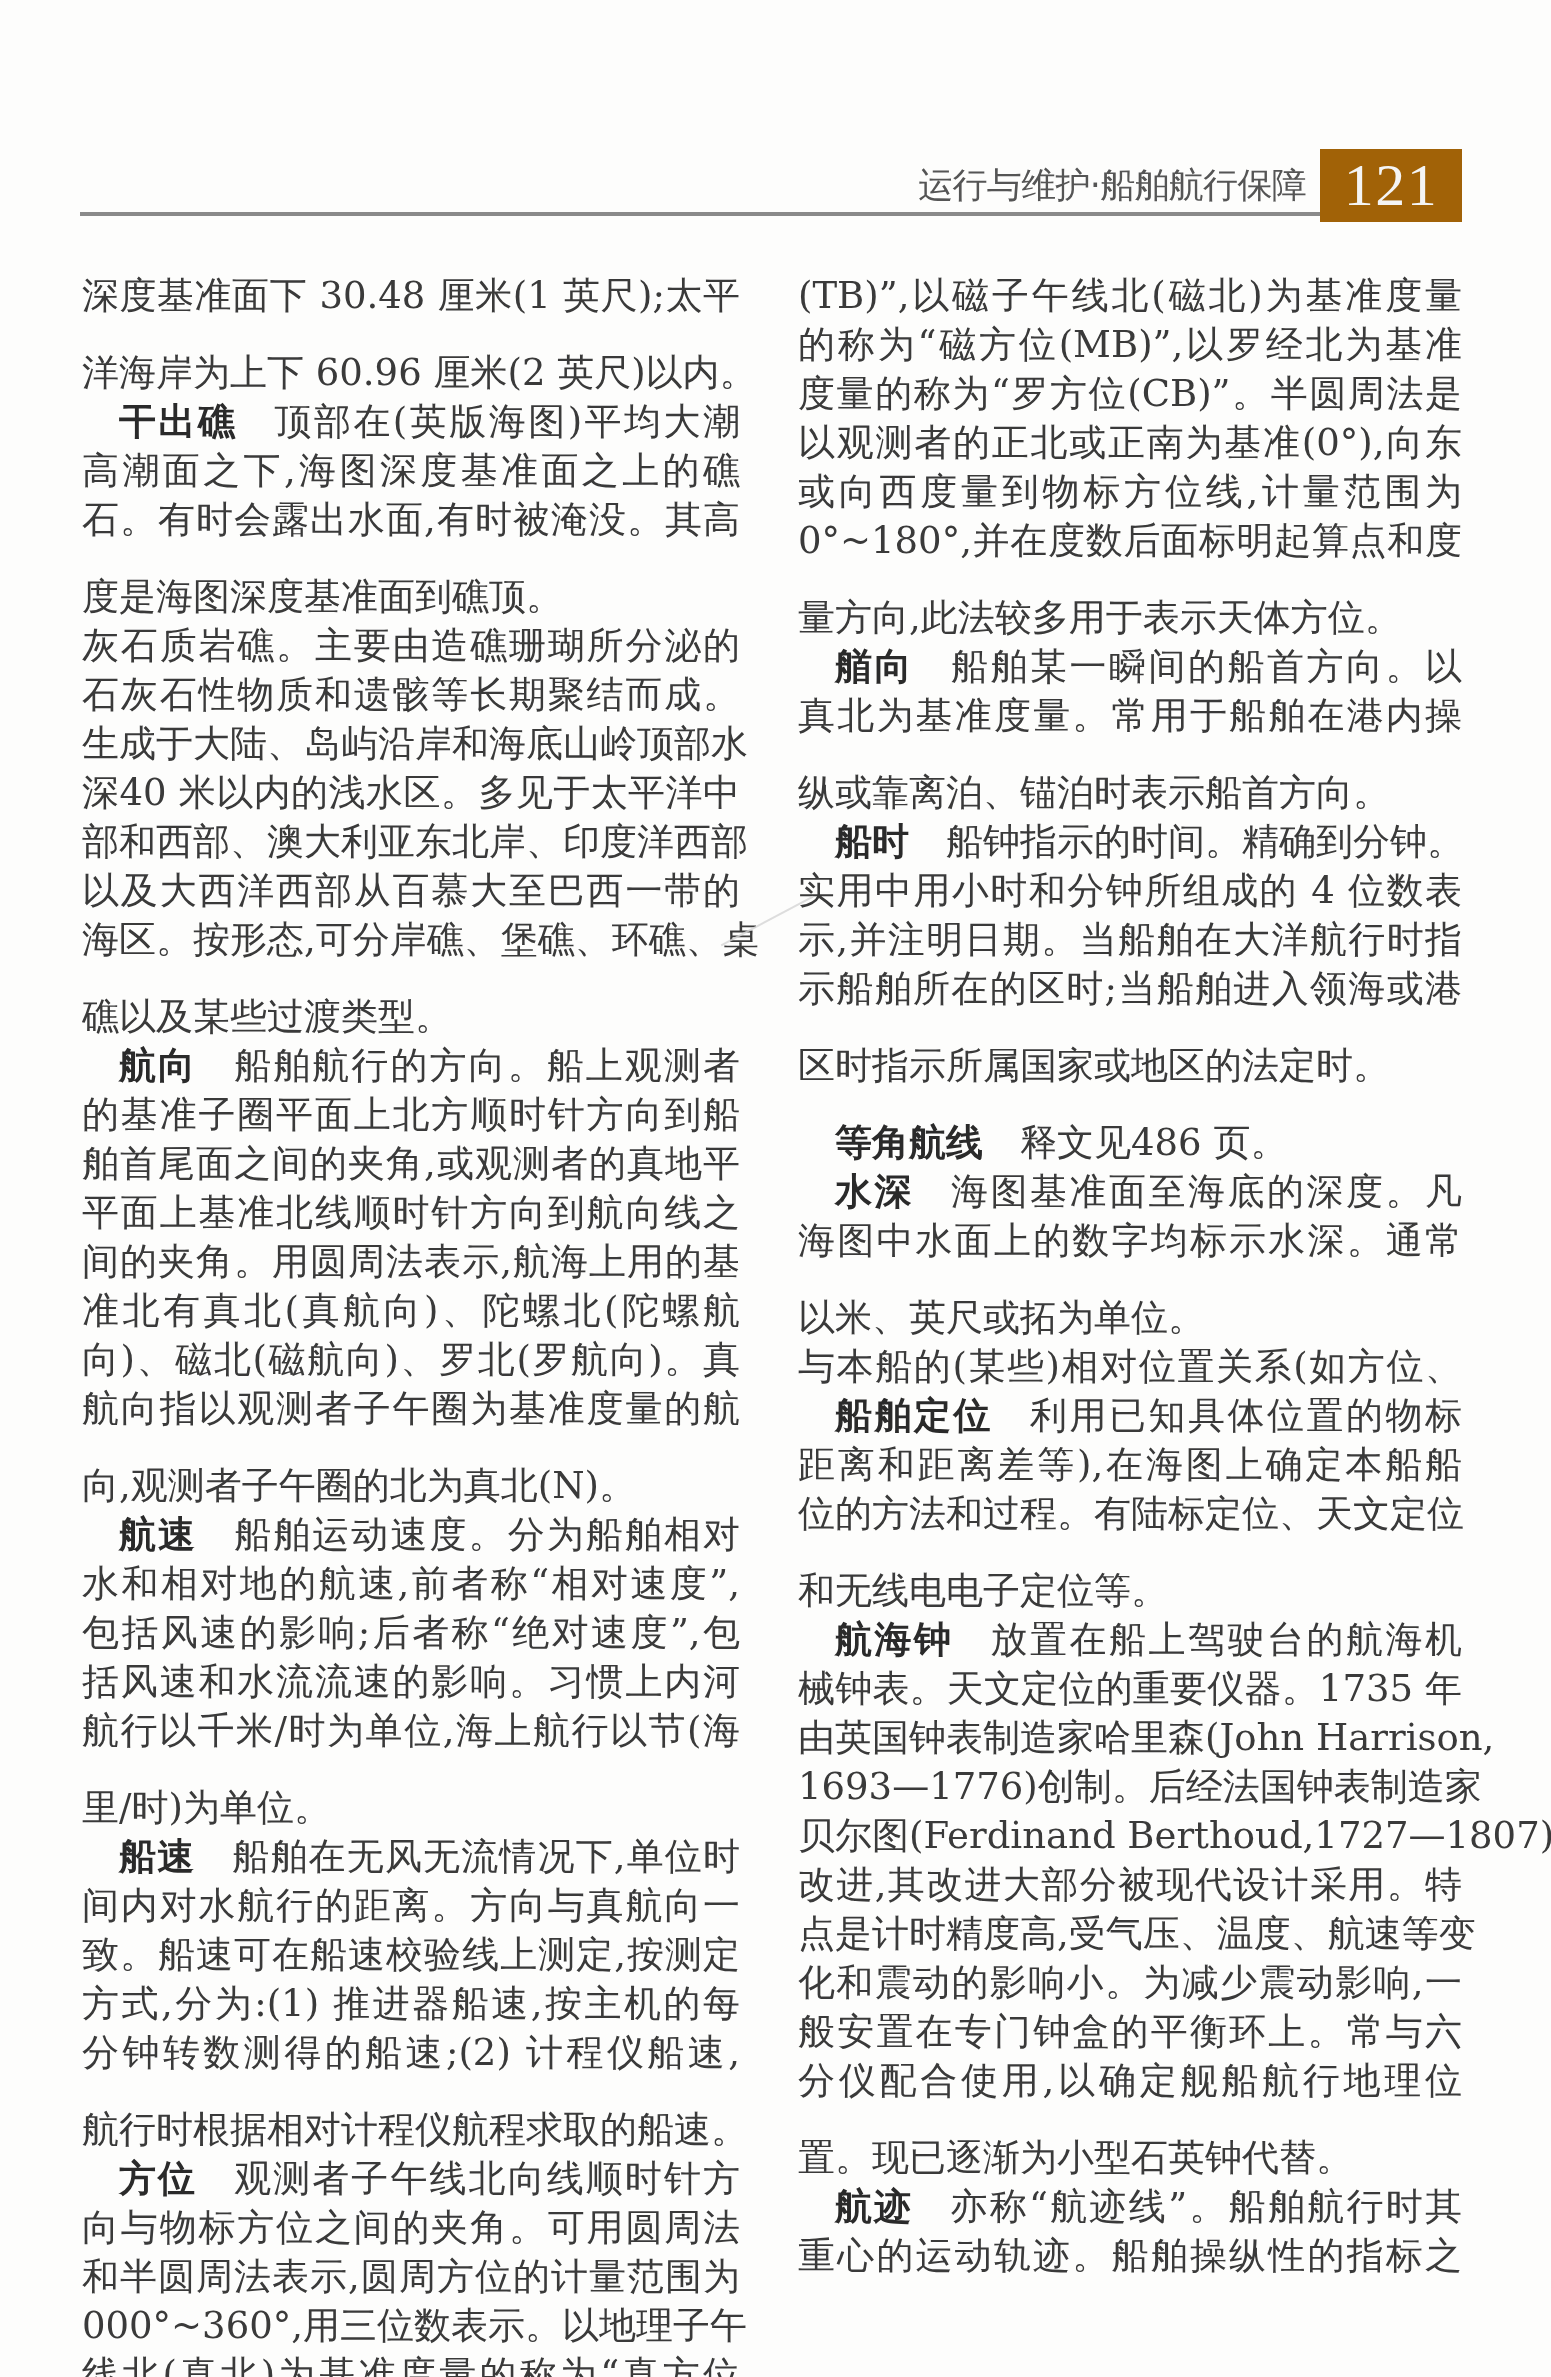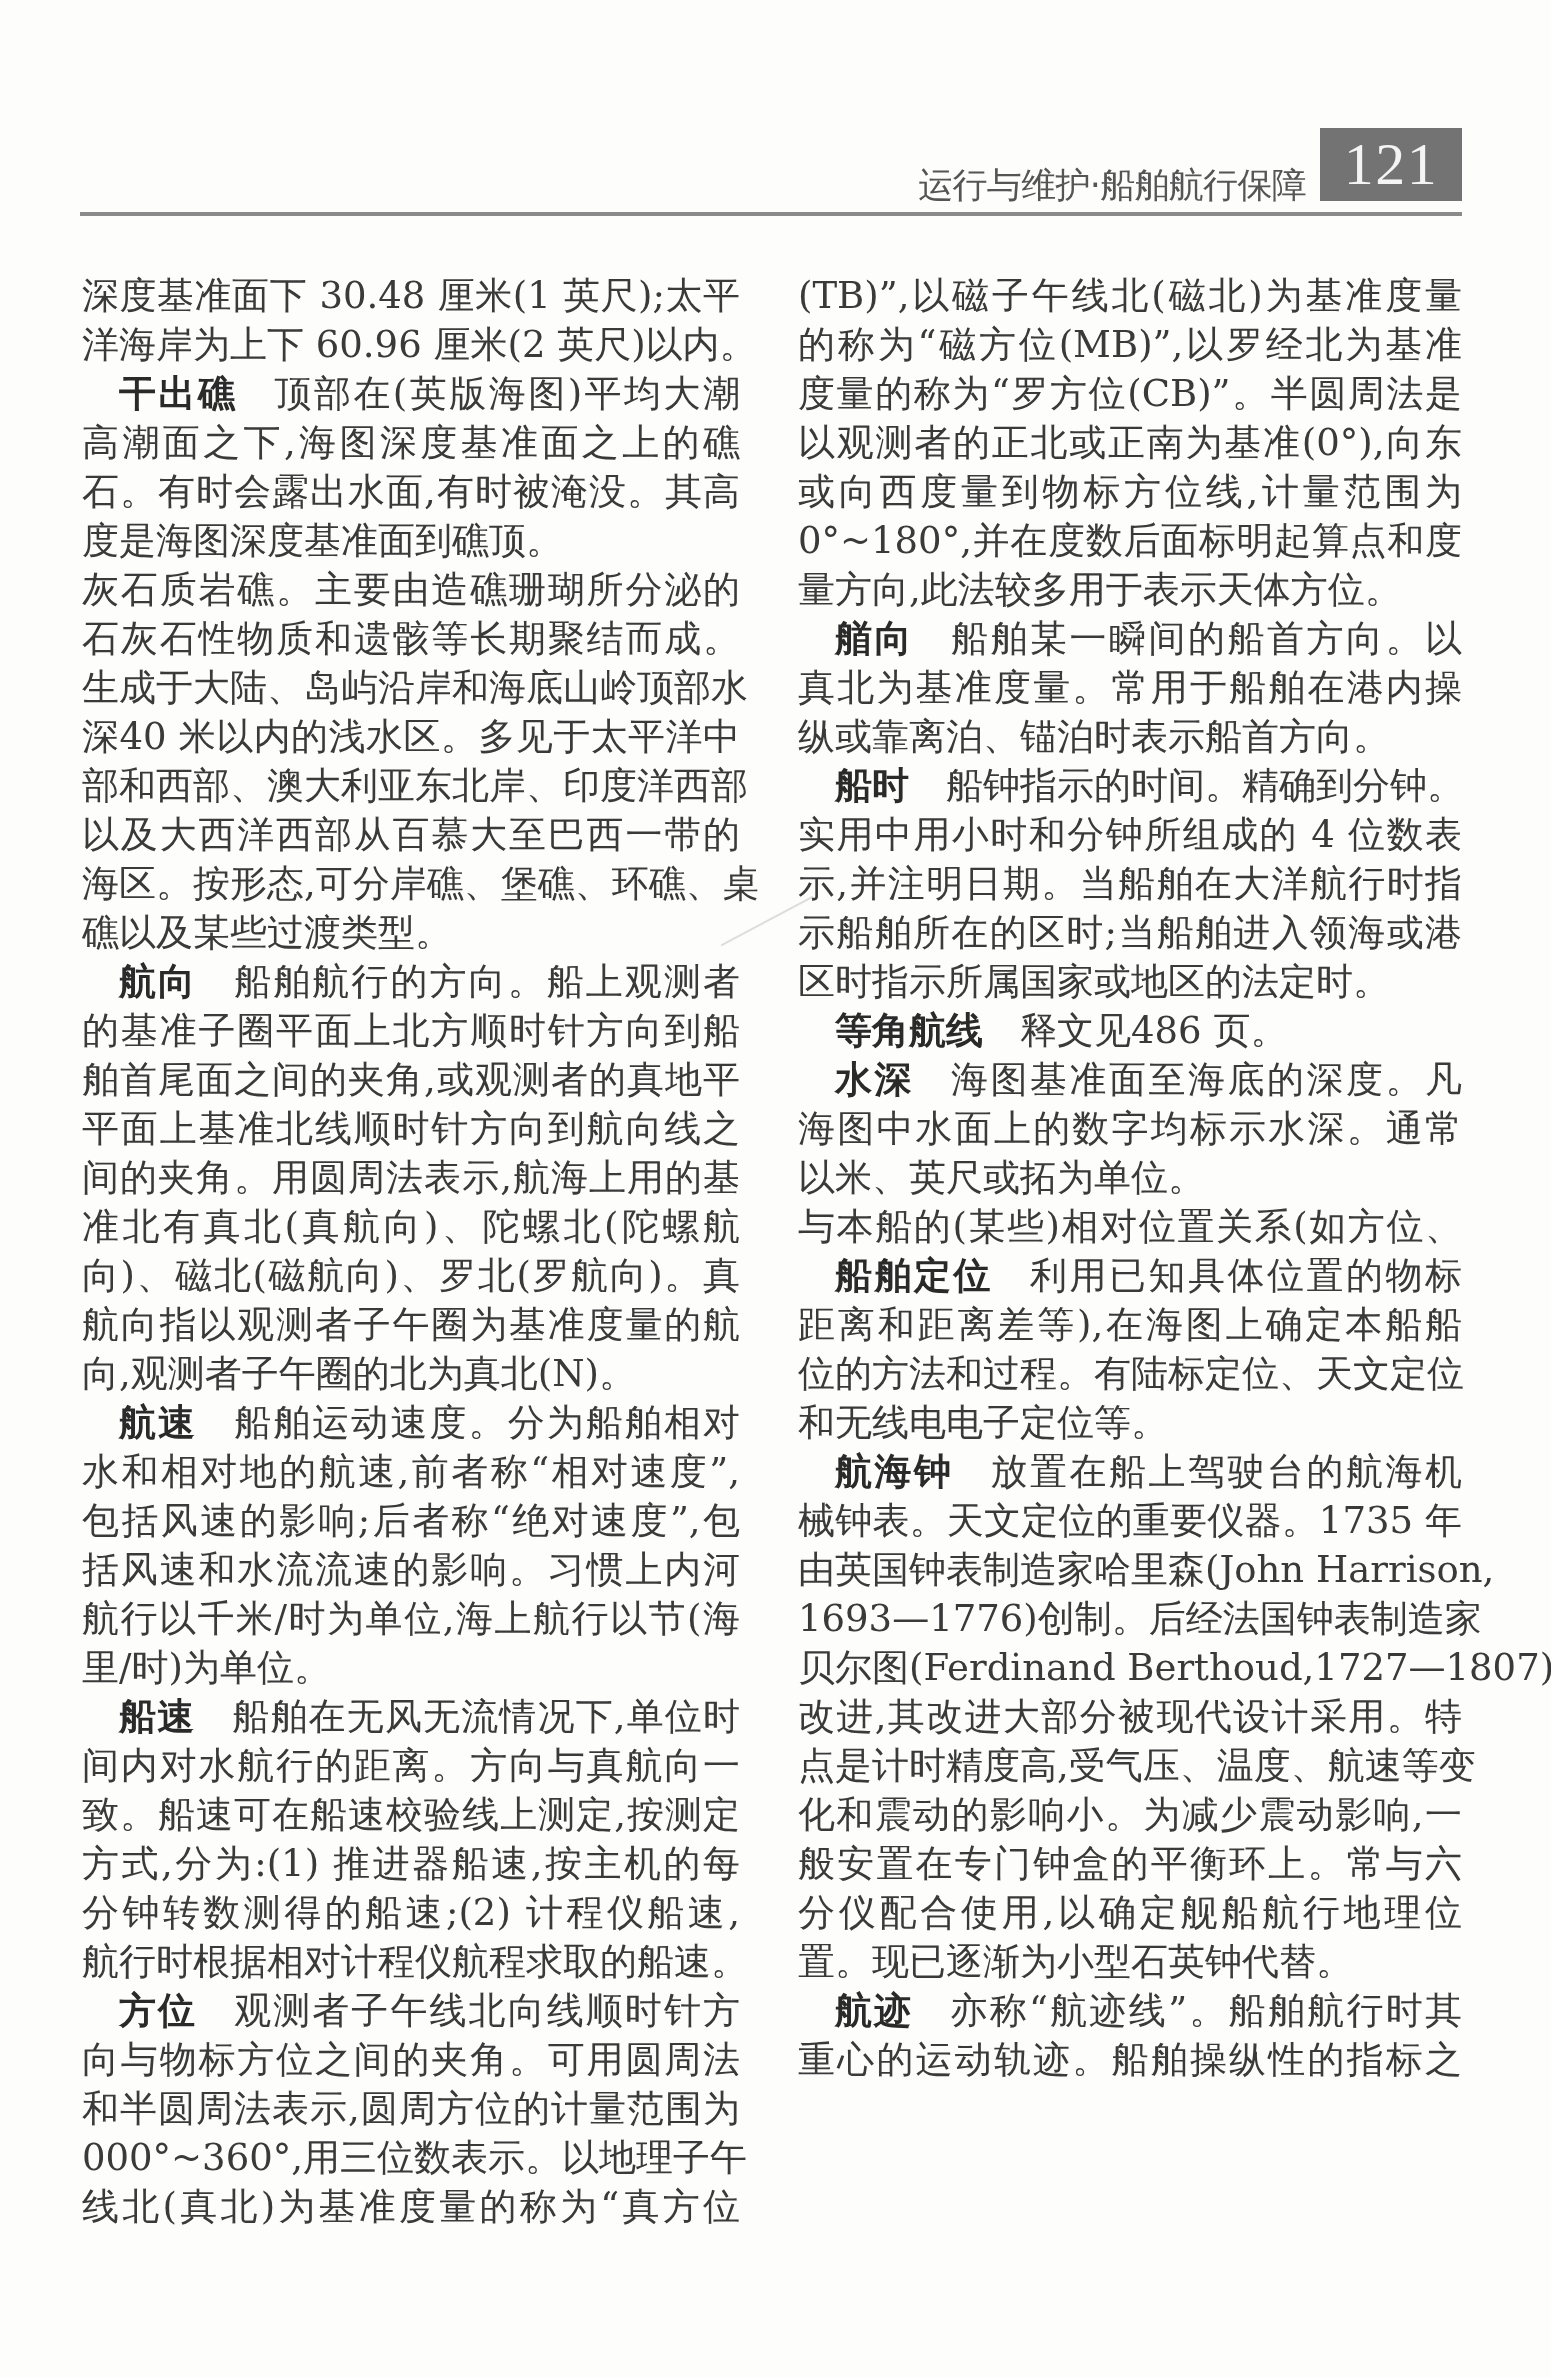--- a/index.html
+++ b/index.html
@@ -15,40 +15,40 @@
     width: 447px; height: 54px;
     font-family: "DejaVu Sans", sans-serif;
     font-size: 35px; line-height: 54px; color: #555;
     text-align: right; letter-spacing: -0.7px;
   }
   .head-rule {
     position: absolute; left: 80px; top: 212px;
     width: 1382px; height: 3.7px; background: #8a8a8a;
   }
   .page-number-box {
-    position: absolute; left: 1320px; top: 128px;
+    position: absolute; left: 1320px; top: 149px;
     width: 142px; height: 73px;
-    background: #737373;
+    background: #a16207;
     color: #f4f4f4;
     font-family: "Liberation Serif", serif;
     font-size: 60px; line-height: 73px; text-align: center;
     letter-spacing: 1.5px;
   }
   .column {
     position: absolute; top: 271px;
     font-size: 37px; line-height: 49px;
   }
   .col-left { left: 82px; width: 658px; }
   .col-right { left: 798px; width: 664px; }
   .line {
     display: block; white-space: nowrap;
     text-align: justify; text-align-last: justify;
     height: 49px; overflow: visible;
   }
-  .line.last { text-align-last: left; }
+  .line.last { text-align-last: left; margin-top: 28px; }
   .line.indent { padding-left: 37px; }
   .term { font-weight: bold; color: #2a2a2a; margin-right: 37px; }
   .fold-mark {
     position: absolute; left: 715px; top: 920px;
     width: 104px; height: 1.5px; background: #d4d4d4;
     transform: rotate(-28deg); opacity: 0.8;
   }
 </style>
 </head>
 <body>

